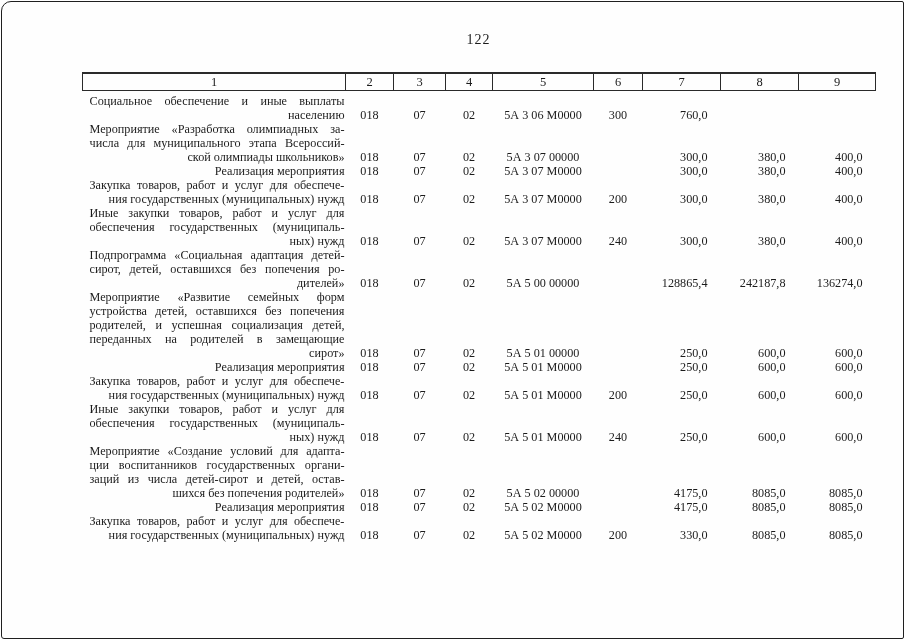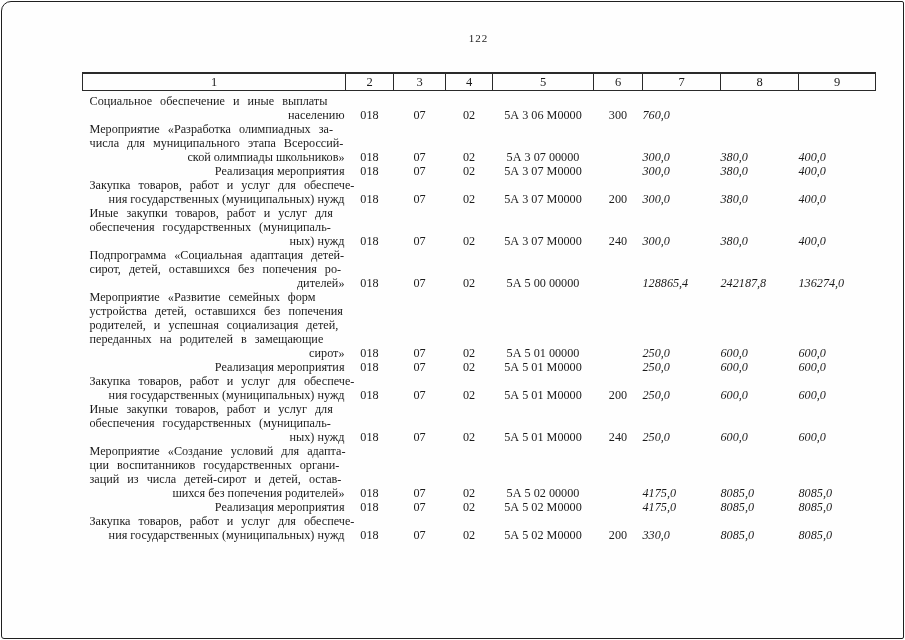--- a/index.html
+++ b/index.html
@@ -21,21 +21,21 @@
     background: #fefefe;
     font-family: "Liberation Serif", "DejaVu Serif", serif;
     color: #1b1b1b;
   }
   .page-number {
     position: absolute;
     top: 30px;
     left: 80px;
     width: 793px;
     text-align: center;
-    font-size: 11px;
+    font-size: 14px;
     letter-spacing: 1px;
   }
   table.budget-table {
     position: absolute;
     left: 80px;
     top: 70px;
     width: 793px;
     border-collapse: collapse;
     table-layout: fixed;
     font-size: 12.2px;
@@ -50,27 +50,26 @@
     text-align: center;
     padding: 0;
   }
   tbody td {
     vertical-align: bottom;
     padding: 0;
   }
   tbody tr:first-child td { padding-top: 3px; }
   td.c1 { padding-left: 7px; padding-right: 1px; }
   td.c2, td.c3, td.c4, td.c5, td.c6 { text-align: center; }
-  td.c7, td.c8, td.c9 { padding-right: 13px; font-style: italic; }
+  td.c7, td.c8, td.c9 { text-align: right; padding-right: 13px; }
   .jline {
     display: flex;
-    justify-content: flex-start;
+    justify-content: space-between;
     height: 14px;
     white-space: nowrap;
-    gap: 8px;
   }
   .jline span { display: inline-block; }
   .lline {
     height: 14px;
     text-align: right;
     white-space: nowrap;
   }
 </style>
 </head>
 <body>

